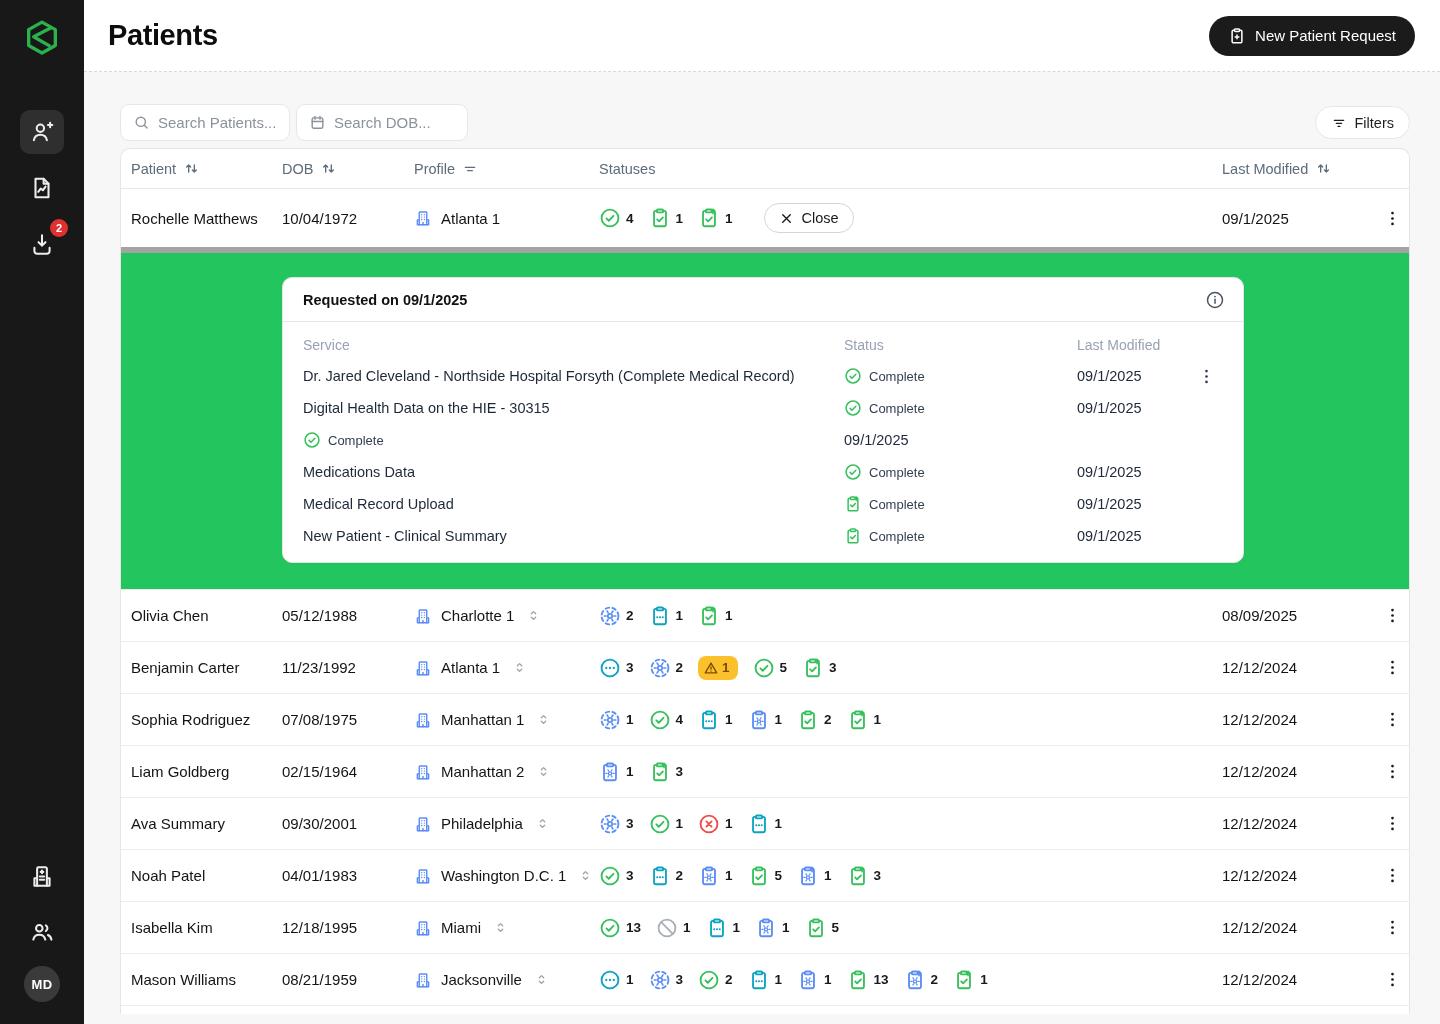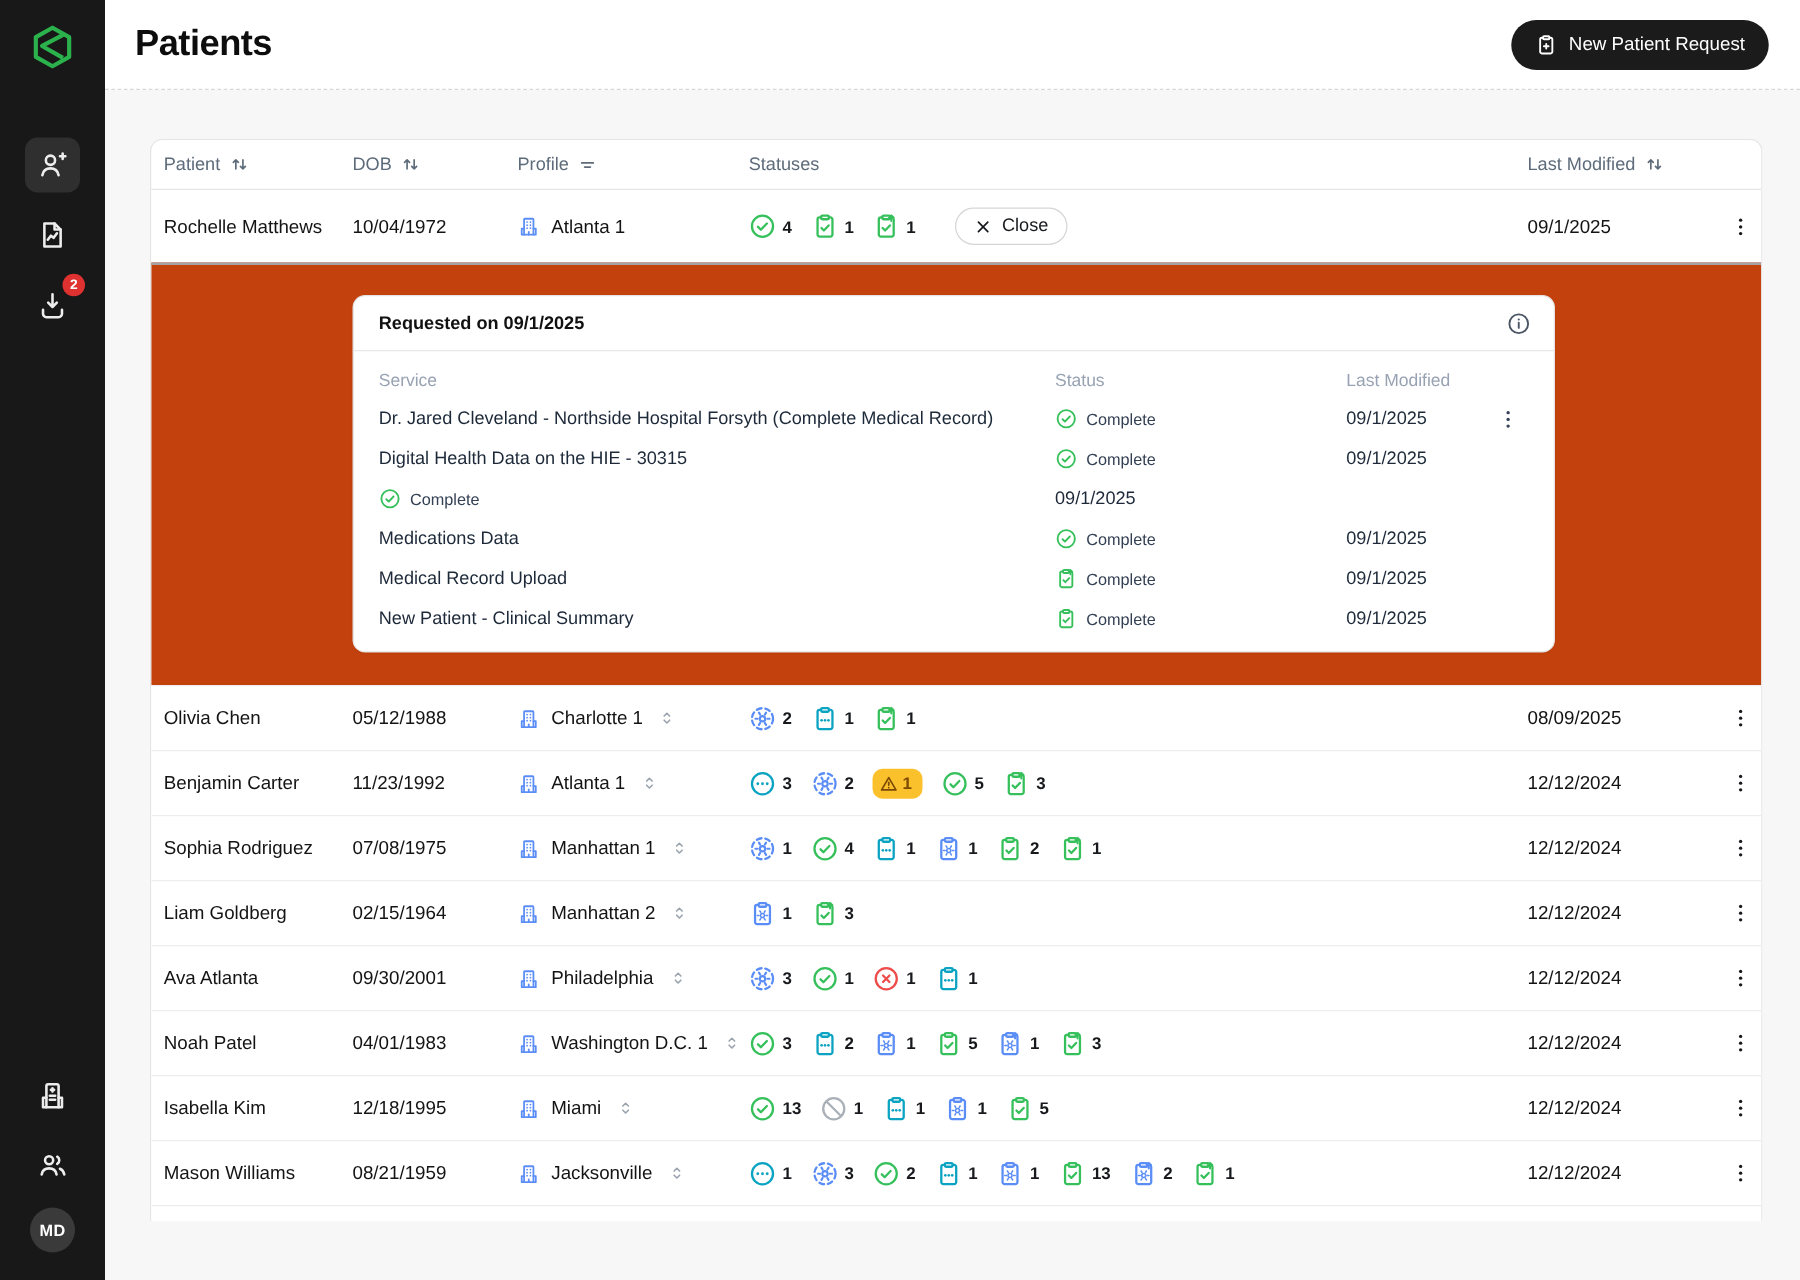--- a/index.html
+++ b/index.html
@@ -58,21 +58,21 @@
   .c-statuses{display:flex;align-items:center;gap:15px}
   .st{display:flex;align-items:center;gap:5px}
   .st b{font-size:13.5px;font-weight:700;color:#17191c}
   .warn-pill{display:flex;align-items:center;gap:3px;border-radius:8px;height:24px;padding:0 8px 0 5px;
     font-size:13.5px;font-weight:700}
   .close-btn{display:flex;align-items:center;gap:8px;background:#fff;border:1px solid #d6d6d6;
     border-radius:16px;height:30px;padding:0 14px;font-size:14.5px;color:#17191c;font-family:inherit;
     margin-left:16px;cursor:pointer}
   .c-menu{display:flex;justify-content:center;color:#17191c;cursor:pointer}
   
-  .expand-zone{background:#c2410c;border-top:2px solid #a3a3a3;padding:24px 0 26px 161px}
+  .expand-zone{background:#22c55e;border-top:6px solid #a3a3a3;padding:24px 0 26px 161px}
   .panel{width:962px;border:1px solid #e4e4e4;border-radius:10px;background:#fff;
     box-shadow:0 1px 2px rgba(0,0,0,.03)}
   .panel-head{height:44px;display:flex;align-items:center;justify-content:space-between;
     padding:0 18px 0 20px;border-bottom:1px solid #e8e8e8}
   .panel-head .pt{font-size:14.5px;font-weight:700;color:#111}
   .info-btn{background:none;border:none;color:#4b5563;cursor:pointer;padding:0}
   .panel-body{padding:8px 20px 10px 20px}
   .srow{display:grid;grid-template-columns:541px 233px 110px 38px;align-items:center;height:32px}
   .srow.head{height:30px;color:#98a2b3;font-size:14px}
   .srow .svc{font-size:14.5px;color:#1d2939;white-space:nowrap}
@@ -142,20 +142,48 @@
         <path d="M8.6 4.3H7.3A1.8 1.8 0 0 0 5.5 6.1v13.1A1.8 1.8 0 0 0 7.3 21h9.4a1.8 1.8 0 0 0 1.8-1.8V6.1a1.8 1.8 0 0 0-1.8-1.8h-1.3"></path>
         <rect x="8.6" y="2.7" width="6.8" height="3.2" rx="1.1"></rect>
           <path d="M12 10.8v5M9.5 13.3h5"></path>
       </svg>
     </span>
     <span>New Patient Request</span>
   </button>
 </header>
 
 <main class="content">
+  <div class="toolbar">
+    <div class="search-box sb-patients">
+      <span>
+        <svg width="17" height="17" viewBox="0 0 24 24" fill="none" stroke="currentColor" stroke-width="2" stroke-linecap="round">
+          <circle cx="11" cy="11" r="6.5"></circle>
+            <path d="m15.9 15.9 4 4"></path>
+        </svg>
+      </span>
+      <input type="text" placeholder="Search Patients..." style="">
+    </div>
+    <div class="search-box sb-dob">
+      <span>
+        <svg width="17" height="17" viewBox="0 0 24 24" fill="none" stroke="currentColor" stroke-width="2" stroke-linecap="round">
+          <rect x="4.5" y="5.5" width="15" height="14.5" rx="2"></rect>
+            <path d="M8.5 3.5v4M15.5 3.5v4M4.5 10.5h15"></path>
+        </svg>
+      </span>
+      <input type="text" placeholder="Search DOB..." style="">
+    </div>
+    <button class="filters-btn">
+      <span>
+        <svg width="16" height="16" viewBox="0 0 24 24" fill="none" stroke="currentColor" stroke-width="2" stroke-linecap="round">
+          <path d="M5 8h14M8 12.5h8M10.5 17h3"></path>
+        </svg>
+      </span>
+      <span>Filters</span>
+    </button>
+  </div>
 
   <div class="table-card">
     <div class="thead">
       <div class="th c-patient">
         <span>Patient</span>
         <span class="sic">
           <svg width="17" height="17" viewBox="0 0 24 24" fill="none" stroke="currentColor" stroke-width="1.9" stroke-linecap="round" stroke-linejoin="round">
             <path d="M8 17V7M8 7 5.2 9.8M8 7l2.8 2.8M16 7v10m0 0-2.8-2.8M16 17l2.8-2.8"></path>
           </svg>
         </span>
@@ -664,21 +692,21 @@
           <div class="cell c-last">12/12/2024</div>
           <div class="cell c-menu">
             <svg width="19" height="19" viewBox="0 0 24 24" fill="currentColor">
               <circle cx="12" cy="5.2" r="1.7"></circle>
               <circle cx="12" cy="12" r="1.7"></circle>
               <circle cx="12" cy="18.8" r="1.7"></circle>
             </svg>
           </div>
         </div>
         <div class="trow">
-          <div class="cell c-patient">Ava Atlanta</div>
+          <div class="cell c-patient">Ava Summary</div>
           <div class="cell c-dob">09/30/2001</div>
           <div class="cell c-profile">
             <span class="bld">
               <svg width="18" height="18" viewBox="0 0 24 24" fill="none" stroke="currentColor" stroke-width="1.9" stroke-linecap="round" stroke-linejoin="round">
                 <path d="M7 21V4.8A.8.8 0 0 1 7.8 4h8.4a.8.8 0 0 1 .8.8V21"></path>
                 <path d="M4.5 21h15M4.5 21v-6.5H7M19.5 21v-6.5H17"></path>
                 <path d="M10.2 7.5h.01M13.8 7.5h.01M10.2 10.8h.01M13.8 10.8h.01M10.2 14.1h.01M13.8 14.1h.01"></path>
                 <path d="M12 21v-3"></path>
               </svg>
             </span>

